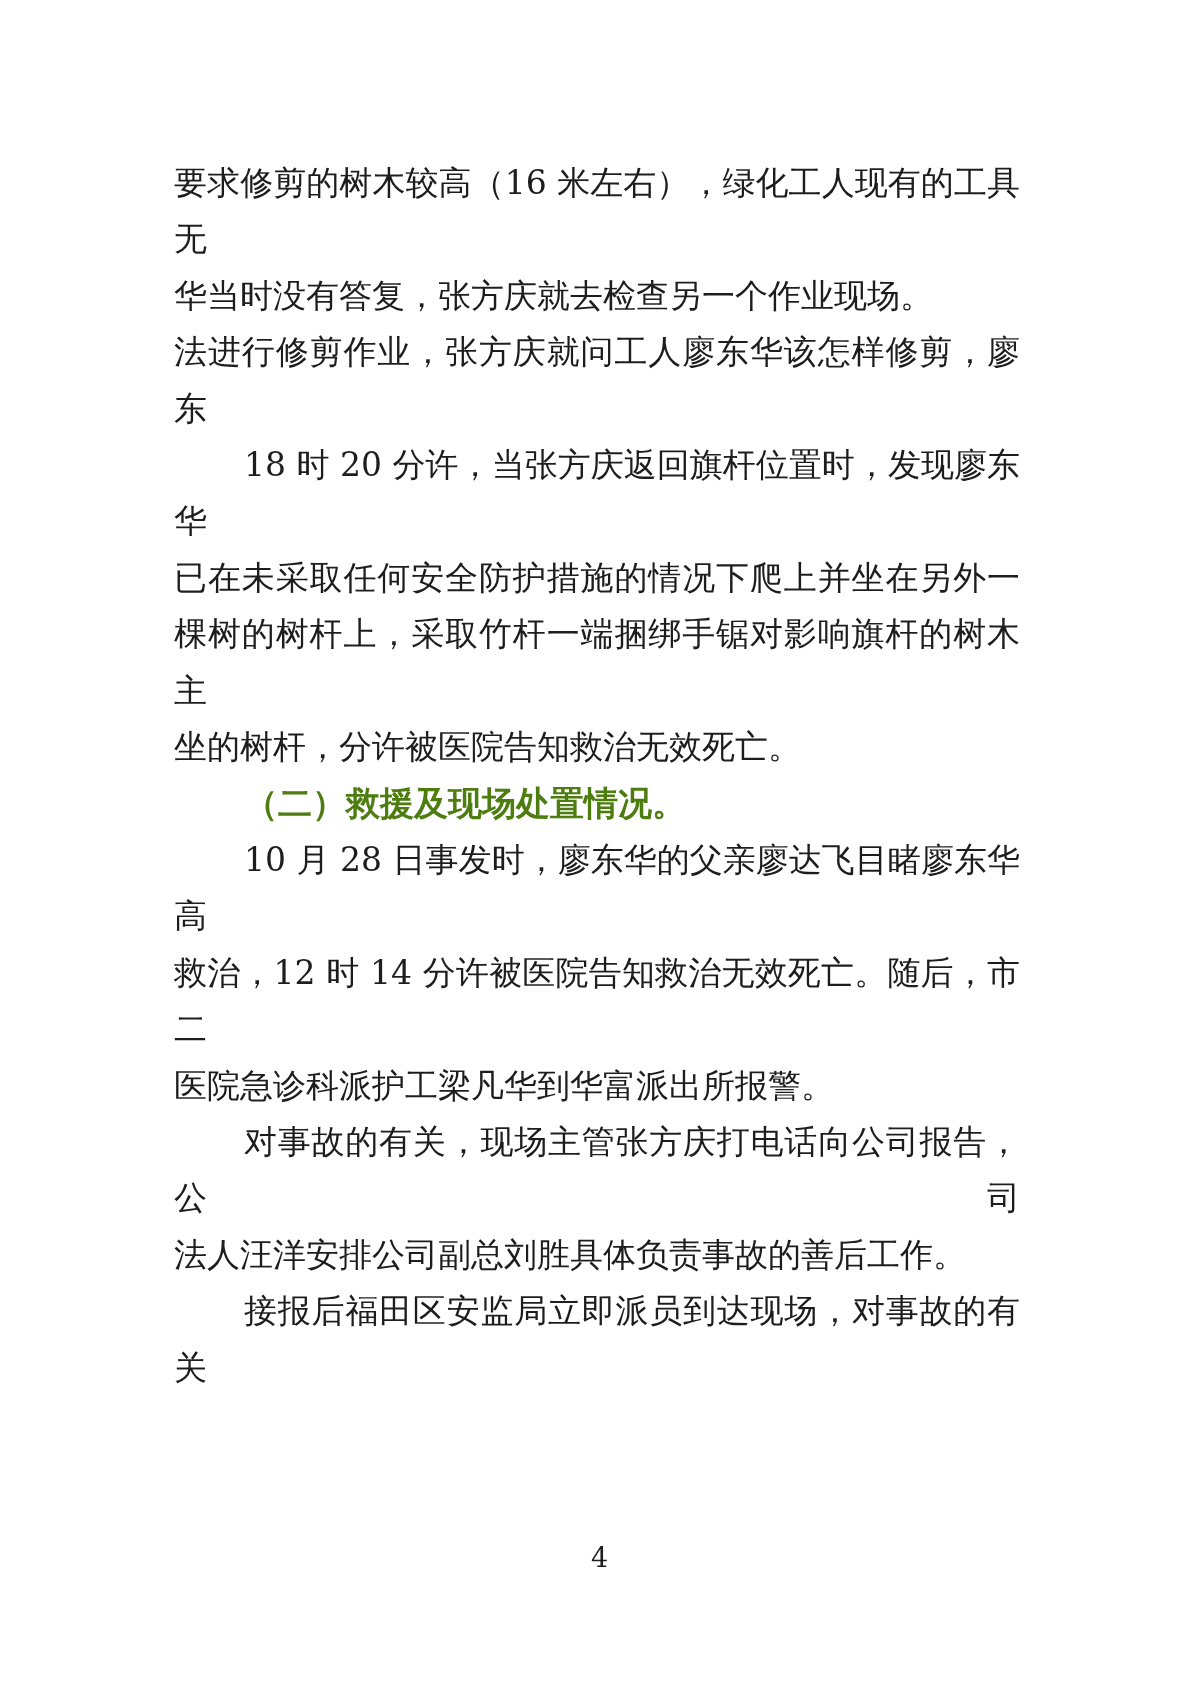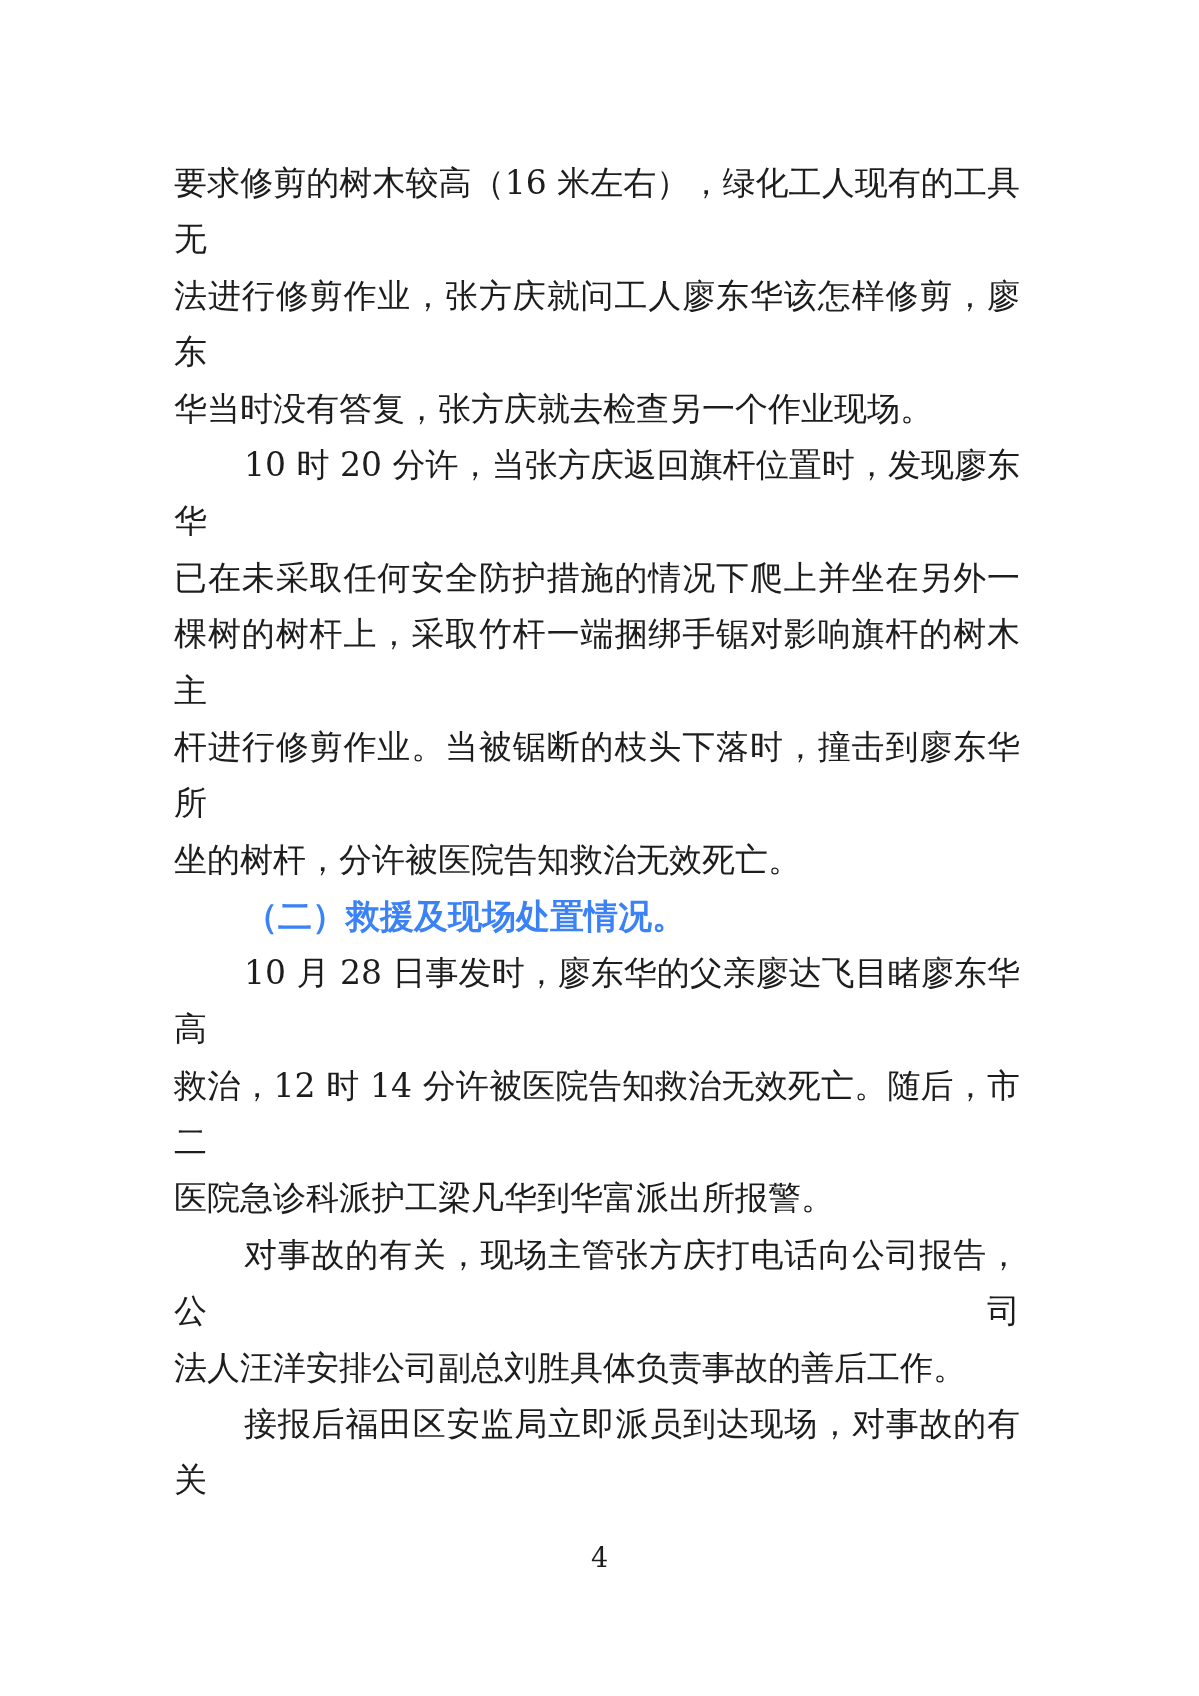--- a/index.html
+++ b/index.html
@@ -33,48 +33,47 @@
     .just {
       text-align: justify;
       text-align-last: justify;
       text-justify: inter-character;
     }
     .indent {
       text-indent: 70px;
     }
     .bold {
       font-weight: bold;
-      color: #3b82f6;
+      color: #4d7c0f;
       font-size: 34px;
     }
     .page-number {
       position: absolute;
       left: 0;
       right: 0;
       top: 1542px;
       text-align: center;
       font-size: 27px;
       color: #1d1d1d;
       line-height: 32px;
     }
   </style>
 </head>
 <body>
 
 <div class="page">
   <div class="text-block">
 
     <div class="line just">要求修剪的树木较高（16 米左右），绿化工人现有的工具无</div>
+    <div class="line">华当时没有答复，张方庆就去检查另一个作业现场。</div>
     <div class="line just">法进行修剪作业，张方庆就问工人廖东华该怎样修剪，廖东</div>
-    <div class="line">华当时没有答复，张方庆就去检查另一个作业现场。</div>
 
-    <div class="line just indent">10 时 20 分许，当张方庆返回旗杆位置时，发现廖东华</div>
+    <div class="line just indent">18 时 20 分许，当张方庆返回旗杆位置时，发现廖东华</div>
     <div class="line just">已在未采取任何安全防护措施的情况下爬上并坐在另外一</div>
     <div class="line just">棵树的树杆上，采取竹杆一端捆绑手锯对影响旗杆的树木主</div>
-    <div class="line just">杆进行修剪作业。当被锯断的枝头下落时，撞击到廖东华所</div>
     <div class="line">坐的树杆，分许被医院告知救治无效死亡。</div>
 
     <div class="line indent bold">（二）救援及现场处置情况。</div>
 
     <div class="line just indent">10 月 28 日事发时，廖东华的父亲廖达飞目睹廖东华高</div>
     <div class="line just">救治，12 时 14 分许被医院告知救治无效死亡。随后，市二</div>
     <div class="line">医院急诊科派护工梁凡华到华富派出所报警。</div>
 
     <div class="line just indent">对事故的有关，现场主管张方庆打电话向公司报告，公司</div>
     <div class="line">法人汪洋安排公司副总刘胜具体负责事故的善后工作。</div>

